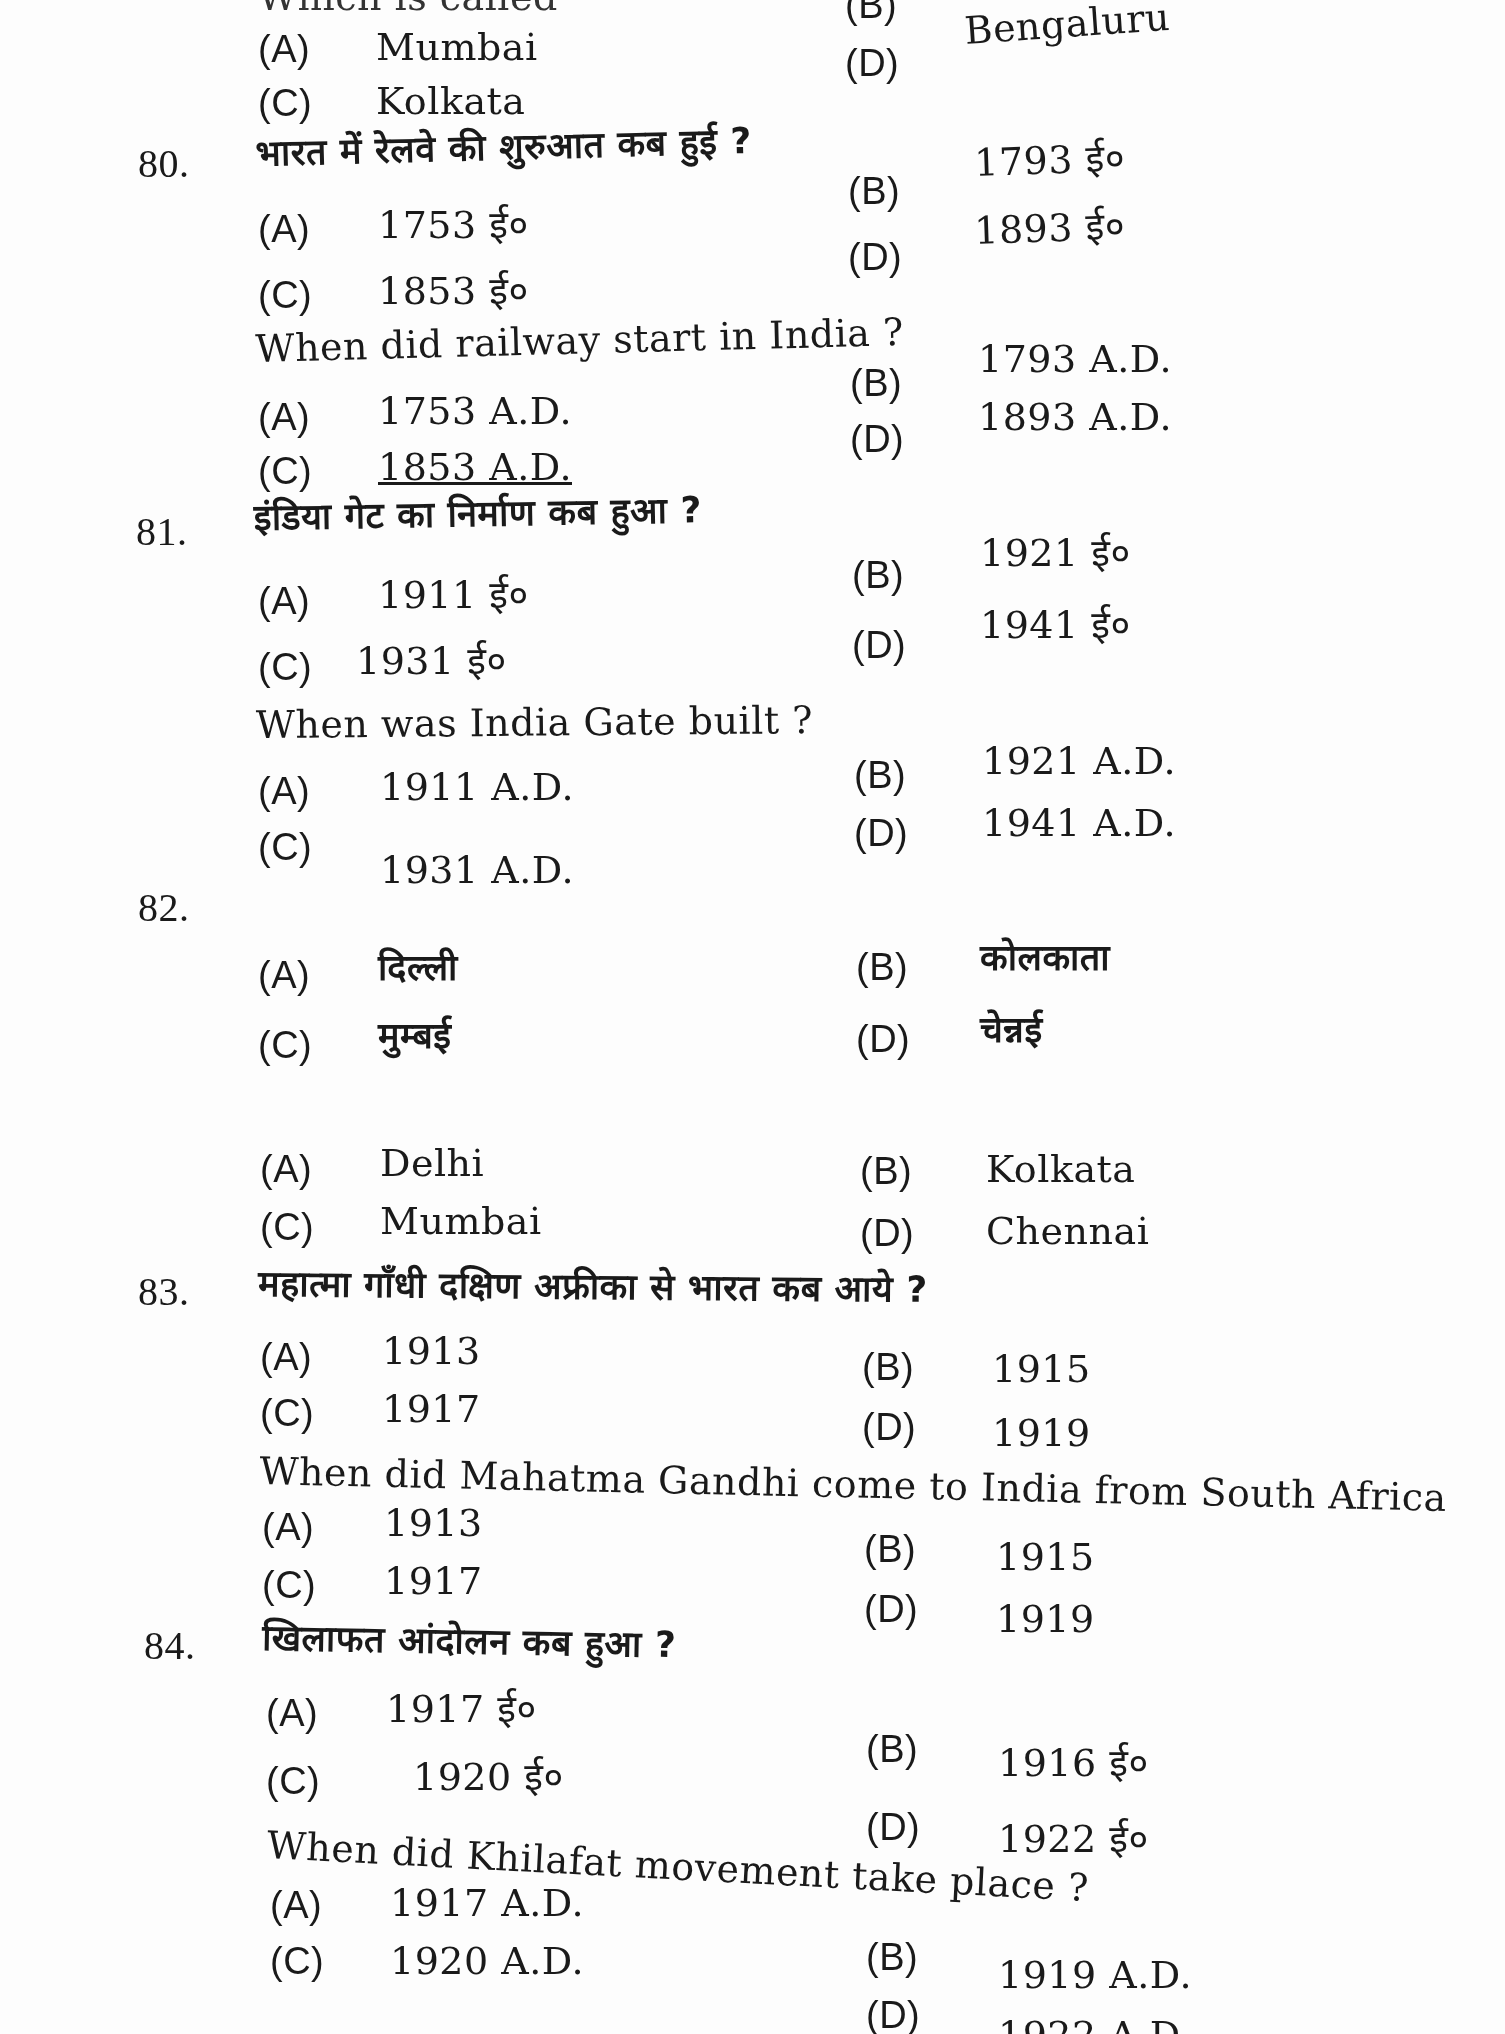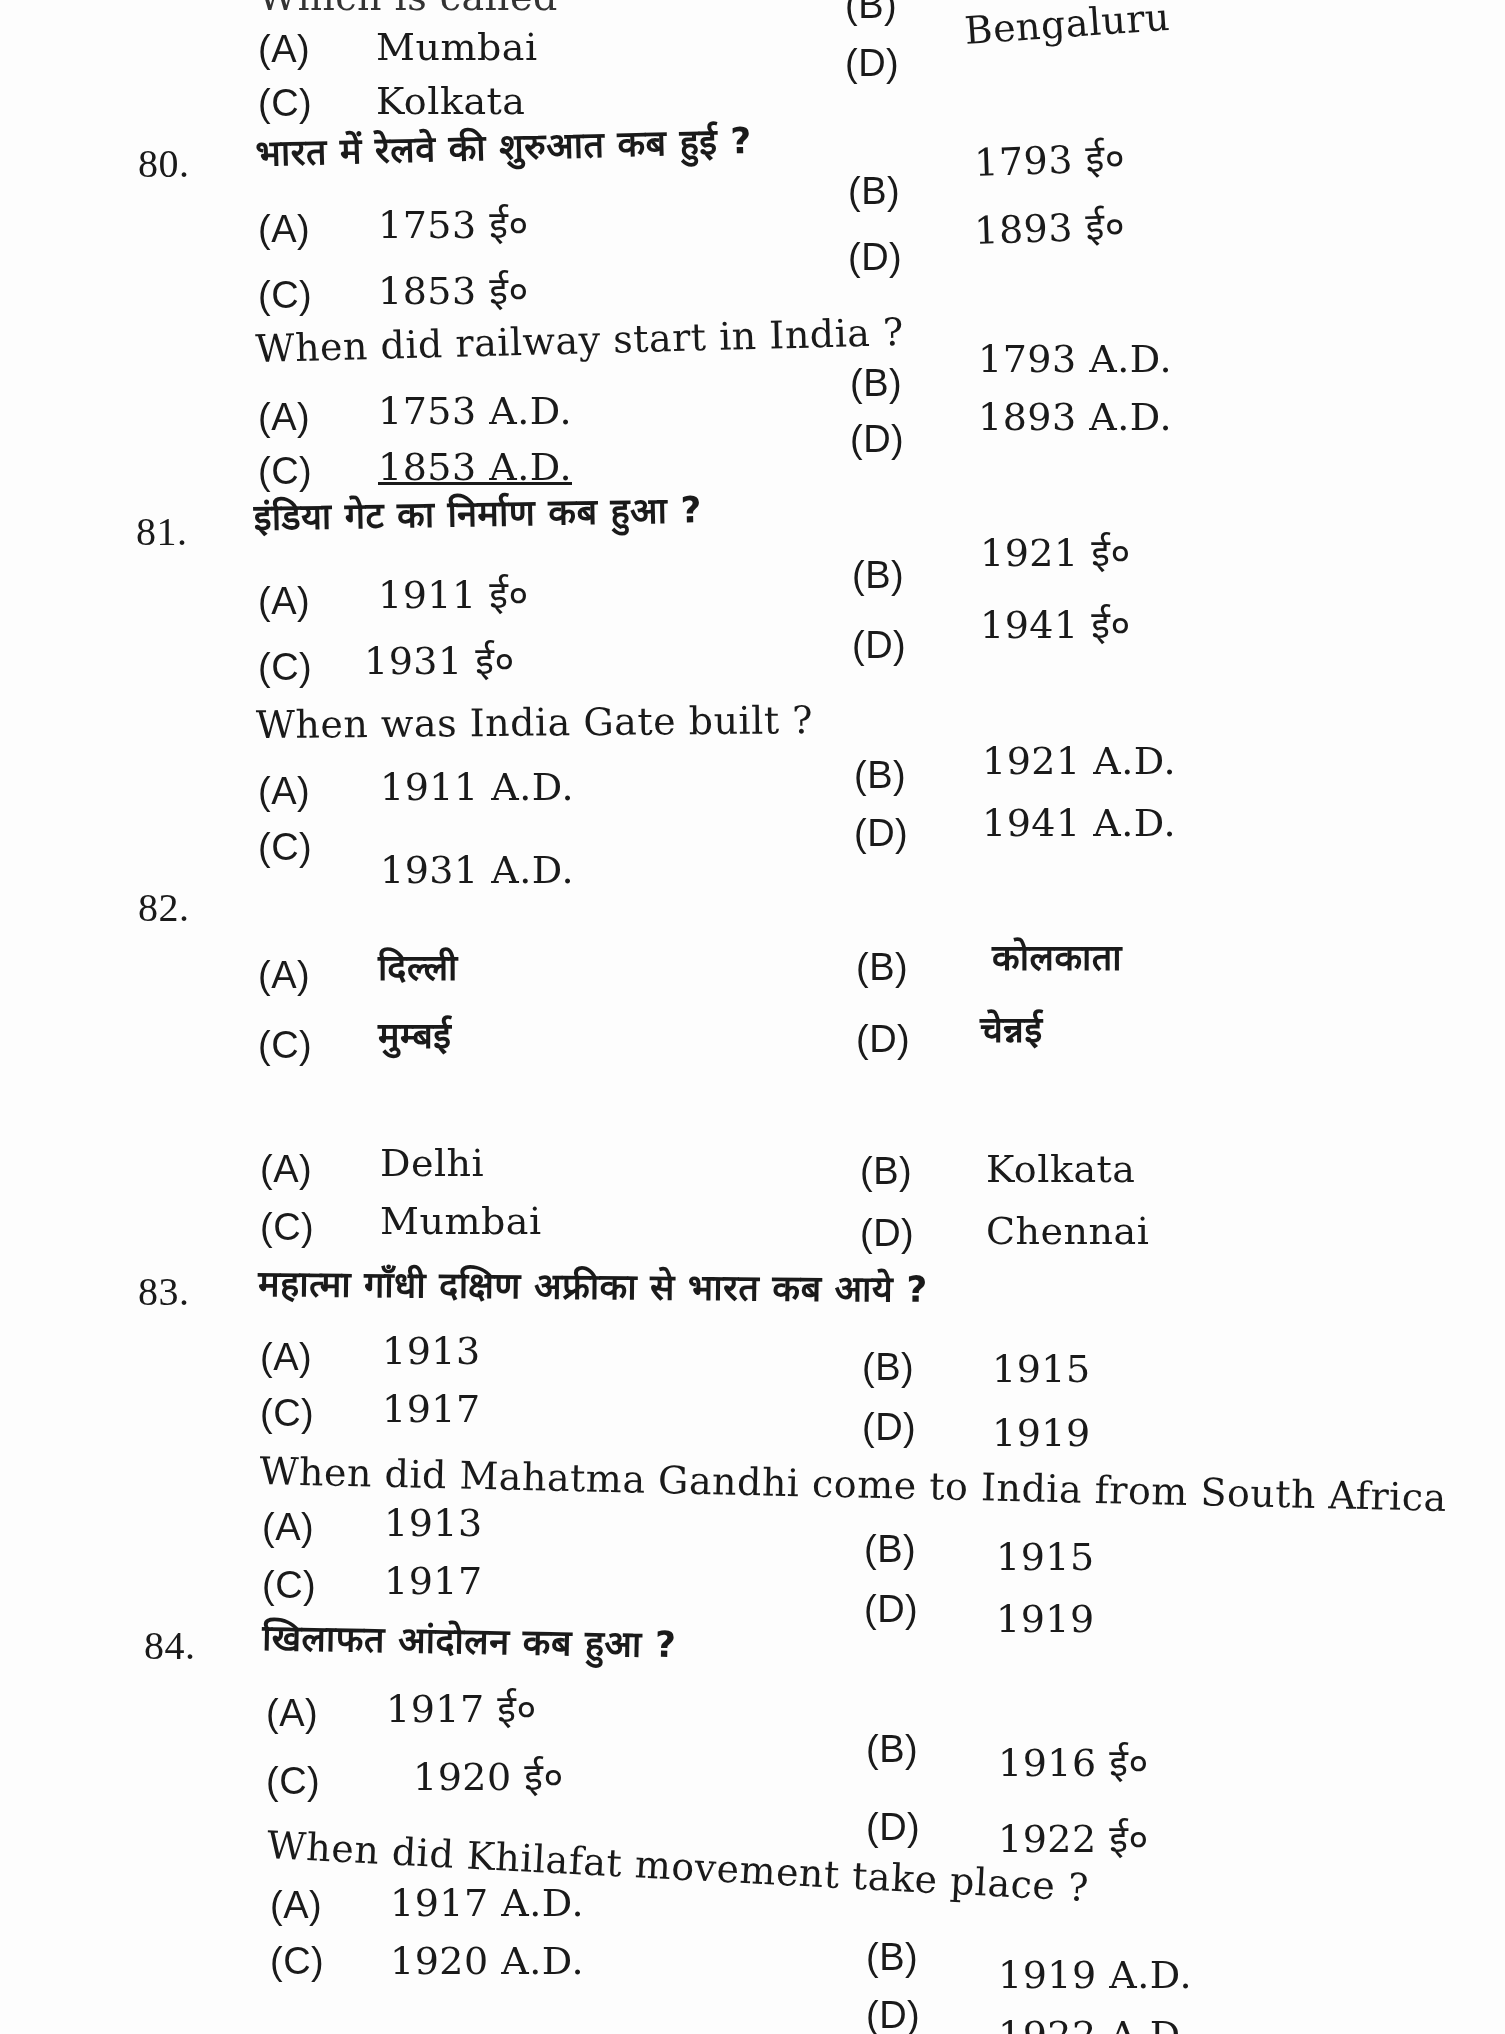--- a/index.html
+++ b/index.html
@@ -79,39 +79,39 @@
   <div class="t opt-label" style="left:850px;top:420px;">(D)</div>
   <div class="t" style="left:978px;top:398px;">1893 A.D.</div>
 
   <div class="t num" style="left:136px;top:512px;">81.</div>
   <div class="t hi" style="left:254px;top:500px;transform:rotate(-1deg);transform-origin:left bottom;">इंडिया गेट का निर्माण कब हुआ ?</div>
   <div class="t opt-label" style="left:258px;top:582px;">(A)</div>
   <div class="t" style="left:378px;top:576px;">1911 ई०</div>
   <div class="t opt-label" style="left:852px;top:556px;">(B)</div>
   <div class="t" style="left:980px;top:534px;">1921 ई०</div>
   <div class="t opt-label" style="left:258px;top:648px;">(C)</div>
-  <div class="t" style="left:364px;top:642px;">1931 ई०</div>
+  <div class="t" style="left:356px;top:642px;">1931 ई०</div>
   <div class="t opt-label" style="left:852px;top:626px;">(D)</div>
   <div class="t" style="left:980px;top:606px;">1941 ई०</div>
 
   <div class="t en-q" style="left:256px;top:706px;transform:rotate(-0.5deg);transform-origin:left bottom;">When was India Gate built ?</div>
   <div class="t opt-label" style="left:258px;top:772px;">(A)</div>
   <div class="t" style="left:380px;top:768px;">1911 A.D.</div>
   <div class="t opt-label" style="left:854px;top:756px;">(B)</div>
   <div class="t" style="left:982px;top:742px;">1921 A.D.</div>
   <div class="t opt-label" style="left:258px;top:828px;">(C)</div>
   <div class="t" style="left:380px;top:824px;margin-top:27px;">1931 A.D.</div>
   <div class="t opt-label" style="left:854px;top:814px;">(D)</div>
   <div class="t" style="left:982px;top:804px;">1941 A.D.</div>
 
   <div class="t num" style="left:138px;top:888px;">82.</div>
   <div class="t opt-label" style="left:258px;top:956px;">(A)</div>
   <div class="t hi" style="left:378px;top:950px;">दिल्ली</div>
   <div class="t opt-label" style="left:856px;top:948px;">(B)</div>
-  <div class="t hi" style="left:980px;top:940px;margin-left:12px;">कोलकाता</div>
+  <div class="t hi" style="left:980px;top:940px;">कोलकाता</div>
   <div class="t opt-label" style="left:258px;top:1026px;">(C)</div>
   <div class="t hi" style="left:378px;top:1018px;text-align:right;">मुम्बई</div>
   <div class="t opt-label" style="left:856px;top:1020px;">(D)</div>
   <div class="t hi" style="left:980px;top:1012px;">चेन्नई</div>
 
   <div class="t opt-label" style="left:260px;top:1150px;">(A)</div>
   <div class="t" style="left:380px;top:1144px;">Delhi</div>
   <div class="t opt-label" style="left:860px;top:1152px;">(B)</div>
   <div class="t" style="left:986px;top:1150px;">Kolkata</div>
   <div class="t opt-label" style="left:260px;top:1208px;">(C)</div>

